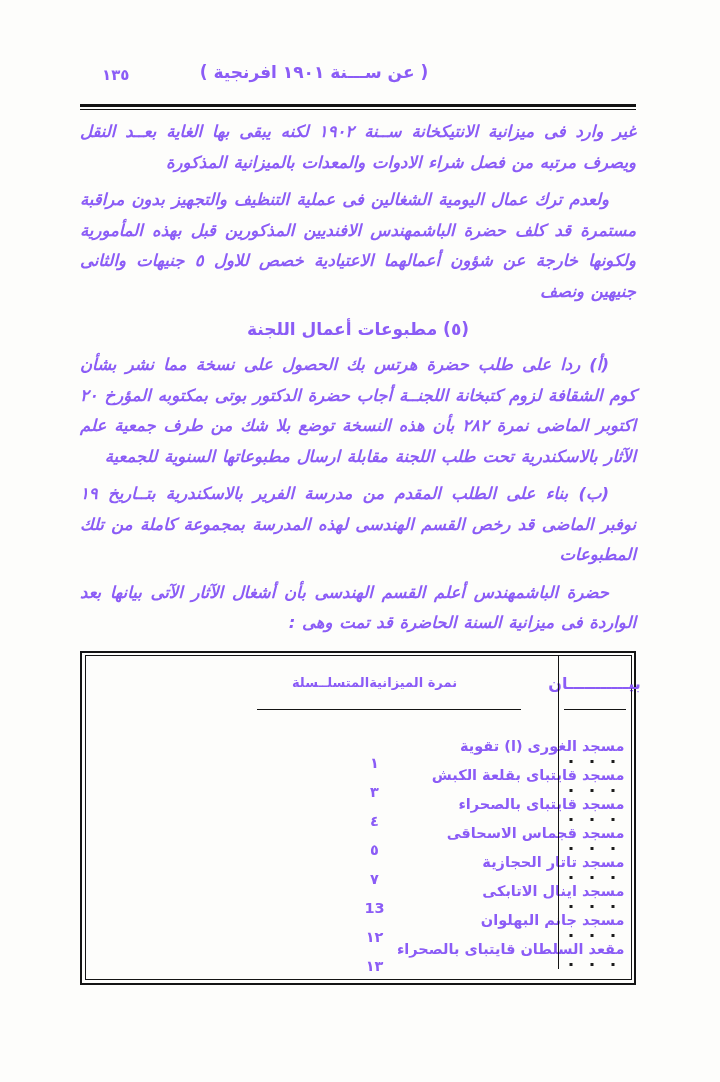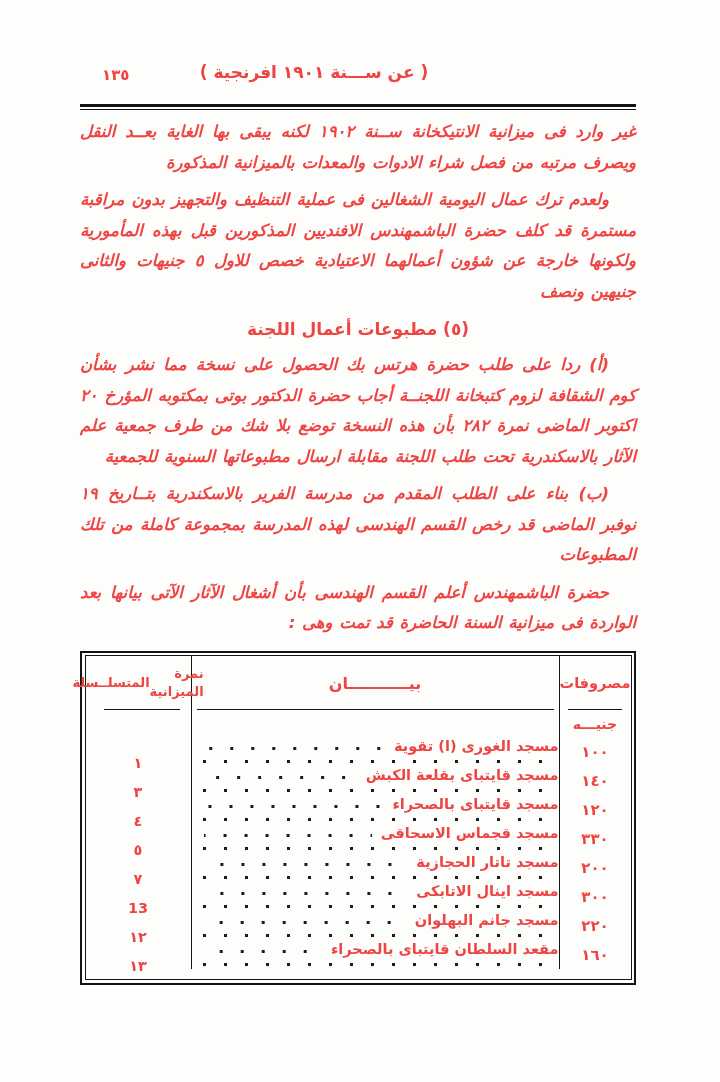--- a/index.html
+++ b/index.html
@@ -3,21 +3,21 @@
 <meta charset="utf-8">
 <style>
   html, body { margin: 0; padding: 0; background: #ffffff; }
   .page {
     position: relative;
     width: 720px; height: 1082px;
     background: #fdfdfb;
     box-sizing: border-box;
     padding: 62px 84px 0 80px;
     font-family: "DejaVu Sans", sans-serif;
-    color: #ef4444;
+    color: #8b5cf6;
     overflow: hidden;
   }
   .page-header { position: relative; height: 30px; direction: rtl; }
   .header-title {
     position: absolute; left: 50%; transform: translateX(-50%);
     margin-left: -44px; top: 0;
     font-size: 17px; font-weight: 700; white-space: nowrap;
   }
   .page-number {
     position: absolute; left: 22px; top: 4px;
@@ -82,21 +82,21 @@
     height: 29px; display: flex; align-items: center; justify-content: center;
     font-size: 15px; font-weight: 700; letter-spacing: 1px;
   }
   .serial-body { transform: translateY(11px); }
   .serial-cell {
     height: 29px; display: flex; align-items: center; justify-content: center;
     font-size: 14.5px; font-weight: 700;
   }
   .desc-row {
     height: 29px; box-sizing: border-box;
-    padding: 1px 0 0 10px; position: relative;
+    padding: 1px 6px 0 10px; position: relative;
     direction: rtl;
   }
   .desc-line { display: flex; direction: rtl; align-items: flex-end; height: 16px; }
   .mosque-name { font-size: 14.5px; font-weight: 700; white-space: nowrap; line-height: 16px; }
   .dot-leader {
     flex: 1; height: 5px; margin: 0 9px 3px 2px;
     background-image: radial-gradient(circle, #1c1c1c 1.5px, transparent 1.8px);
     background-size: 21px 5px; background-repeat: repeat-x; background-position: center;
   }
   .dot-full {
@@ -124,34 +124,20 @@
 
   <p class="para">(أ) ردا على طلب حضرة هرتس بك الحصول على نسخة مما نشر بشأن كوم الشقافة لزوم كتبخانة اللجنــة أجاب حضرة الدكتور بوتى بمكتوبه المؤرخ ٢٠ اكتوبر الماضى نمرة ٢٨٢ بأن هذه النسخة توضع بلا شك من طرف جمعية علم الآثار بالاسكندرية تحت طلب اللجنة مقابلة ارسال مطبوعاتها السنوية للجمعية</p>
   <p class="para">(ب) بناء على الطلب المقدم من مدرسة الفرير بالاسكندرية بتــاريخ ١٩ نوفبر الماضى قد رخص القسم الهندسى لهذه المدرسة بمجموعة كاملة من تلك المطبوعات</p>
 
 
   <p class="para">حضرة الباشمهندس أعلم القسم الهندسى بأن أشغال الآثار الآتى بيانها بعد الواردة فى ميزانية السنة الحاضرة قد تمت وهى :</p>
 
   <div class="budget-table-outer">
     <div class="budget-table">
 
-      <div class="col col-amount">
-        <div class="col-header amount-header">مصروفات</div>
-        <div class="currency-label">جنيـــه</div>
-        <div class="amount-body" id="amount-body">
-            <div class="amount-cell">١٠٠</div>
-            <div class="amount-cell">١٤٠</div>
-            <div class="amount-cell">١٢٠</div>
-            <div class="amount-cell">٣٣٠</div>
-            <div class="amount-cell">٢٠٠</div>
-            <div class="amount-cell">٣٠٠</div>
-            <div class="amount-cell">٢٢٠</div>
-            <div class="amount-cell">١٦٠</div>
-          </div>
-      </div>
 
       <div class="col col-desc">
         <div class="col-header desc-header">بيـــــــــــان</div>
         <div class="body-spacer"></div>
         <div class="desc-body" id="desc-body">
             <div class="desc-row">
               <div class="desc-line">
                 <span class="mosque-name">مسجد الغورى (ا) تقوية</span>
                 <span class="dot-leader"></span>
               </div>

